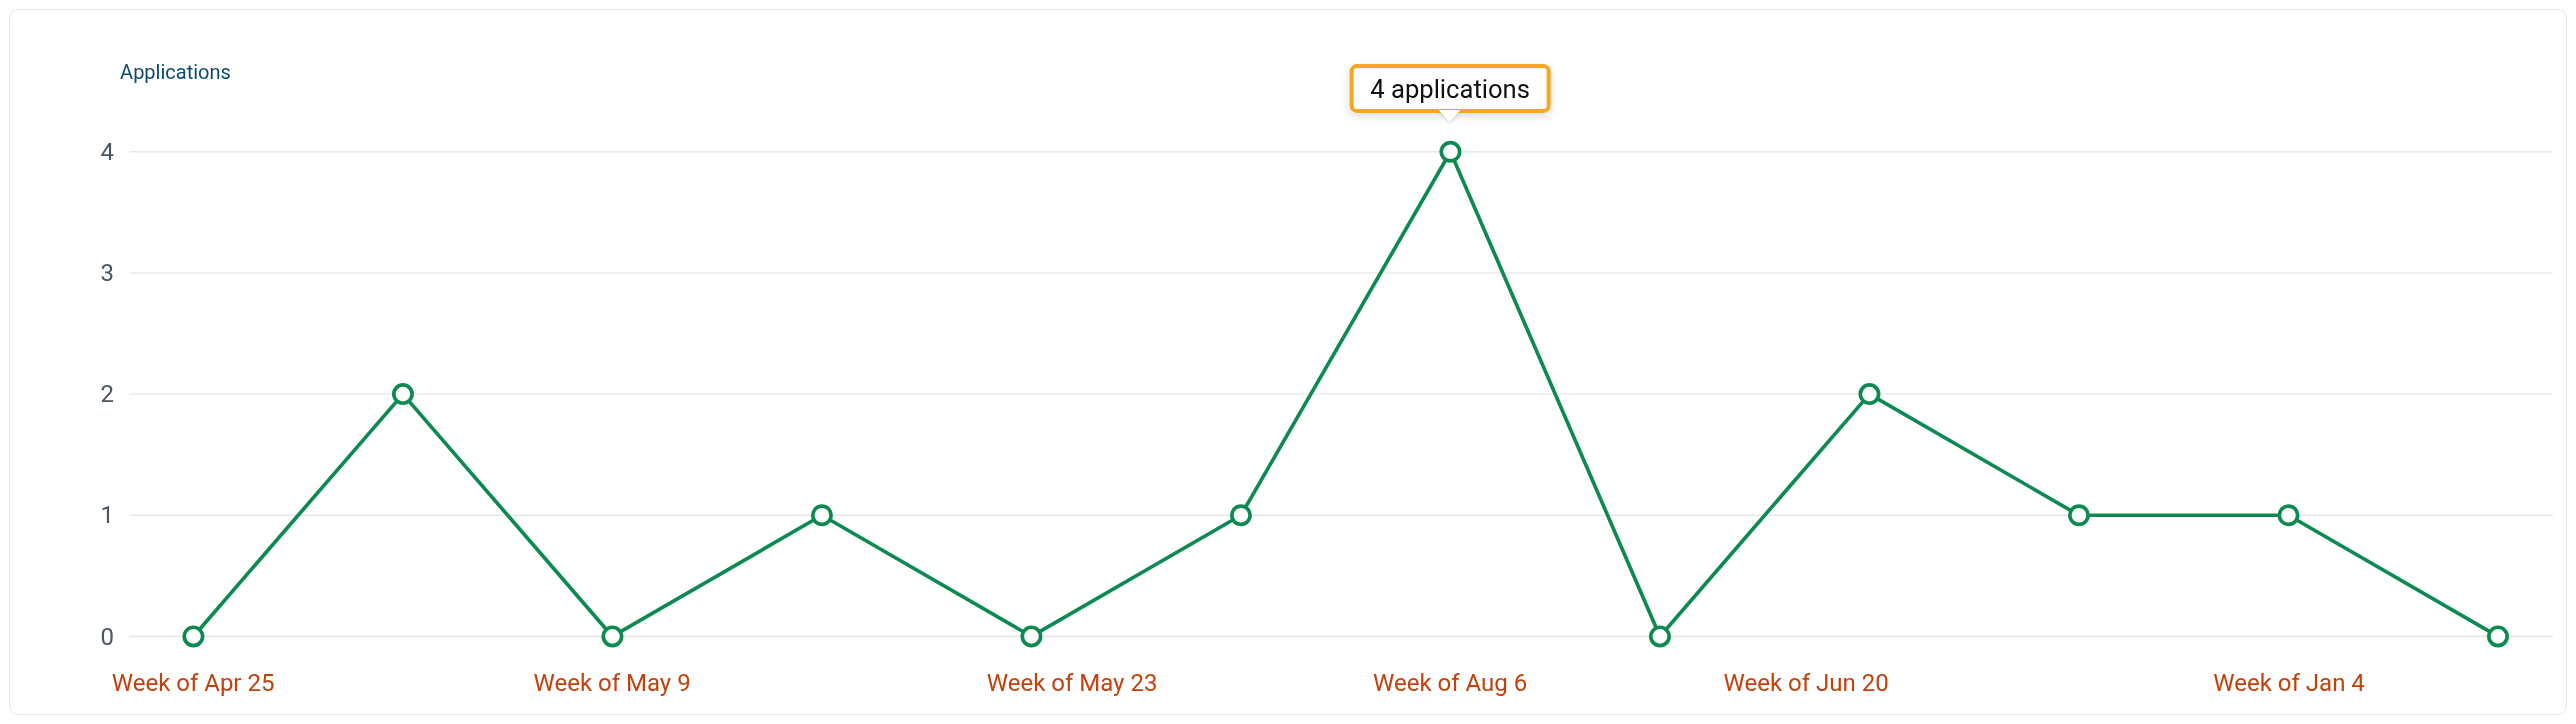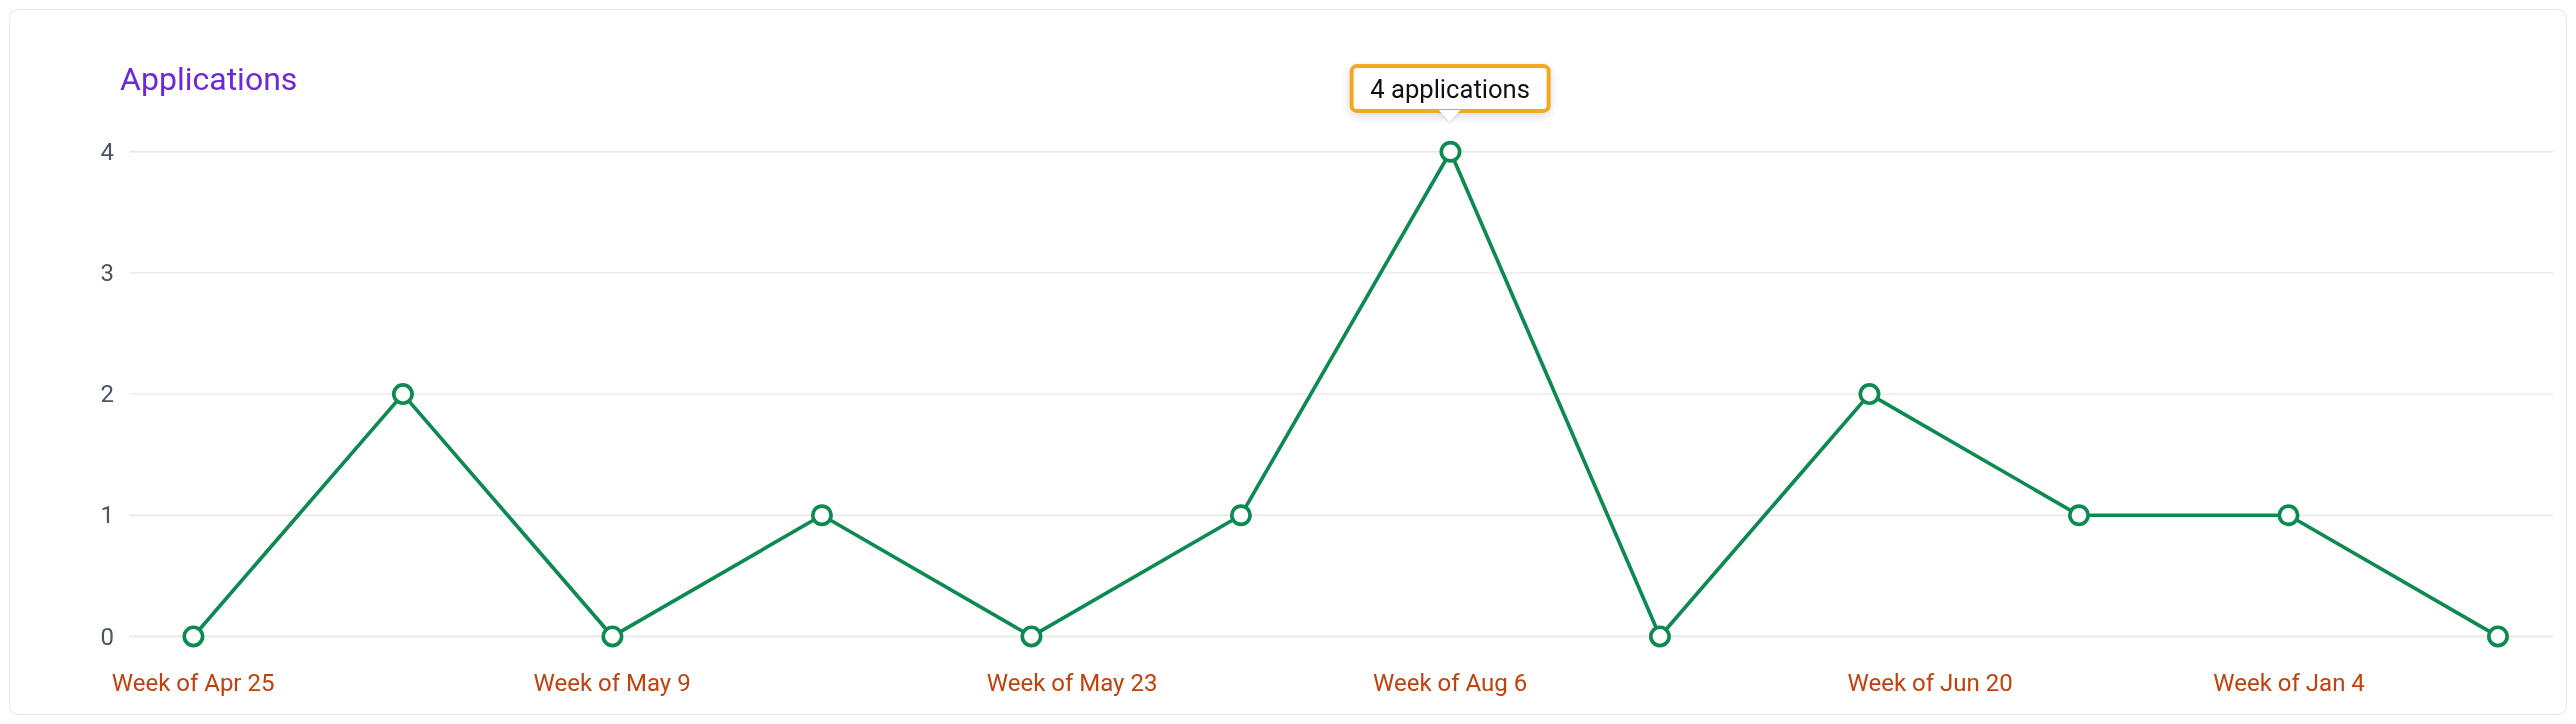--- a/index.html
+++ b/index.html
@@ -14,22 +14,22 @@
     height: 706px;
     border: 1.8px solid #e5e7eb;
     border-radius: 9.1px;
     position: relative;
     background: #fff;
   }
   .y-title {
     position: absolute;
     left: 110px;
     top: 50px;
-    font-size: 32px;
-    color: #6d28d9;
+    font-size: 20px;
+    color: #0c4a6e;
   }
   .plot {
     position: absolute;
     left: 0;
     top: 0;
   }
   .y-tick {
     position: absolute;
     right: 2452px;
     font-size: 24px;
@@ -104,21 +104,21 @@
       <div class="y-tick" style="top: 505px;">1</div>
       <div class="y-tick" style="top: 384px;">2</div>
       <div class="y-tick" style="top: 263px;">3</div>
       <div class="y-tick" style="top: 142px;">4</div>
     </div>
   <div id="x-ticks-container">
       <div class="x-tick" style="left: 183px;">Week of Apr 25</div>
       <div class="x-tick" style="left: 602px;">Week of May 9</div>
       <div class="x-tick" style="left: 1062px;">Week of May 23</div>
       <div class="x-tick" style="left: 1440px;">Week of Aug 6</div>
-      <div class="x-tick" style="left: 1920px;">Week of Jun 20</div>
+      <div class="x-tick" style="left: 1796px;">Week of Jun 20</div>
       <div class="x-tick" style="left: 2279px;">Week of Jan 4</div>
     </div>
 
   <div class="tooltip" id="tooltip" style="left: 1440px; top: 103px;">
     <span>4 applications</span>
   </div>
 
 </div>
 
 

